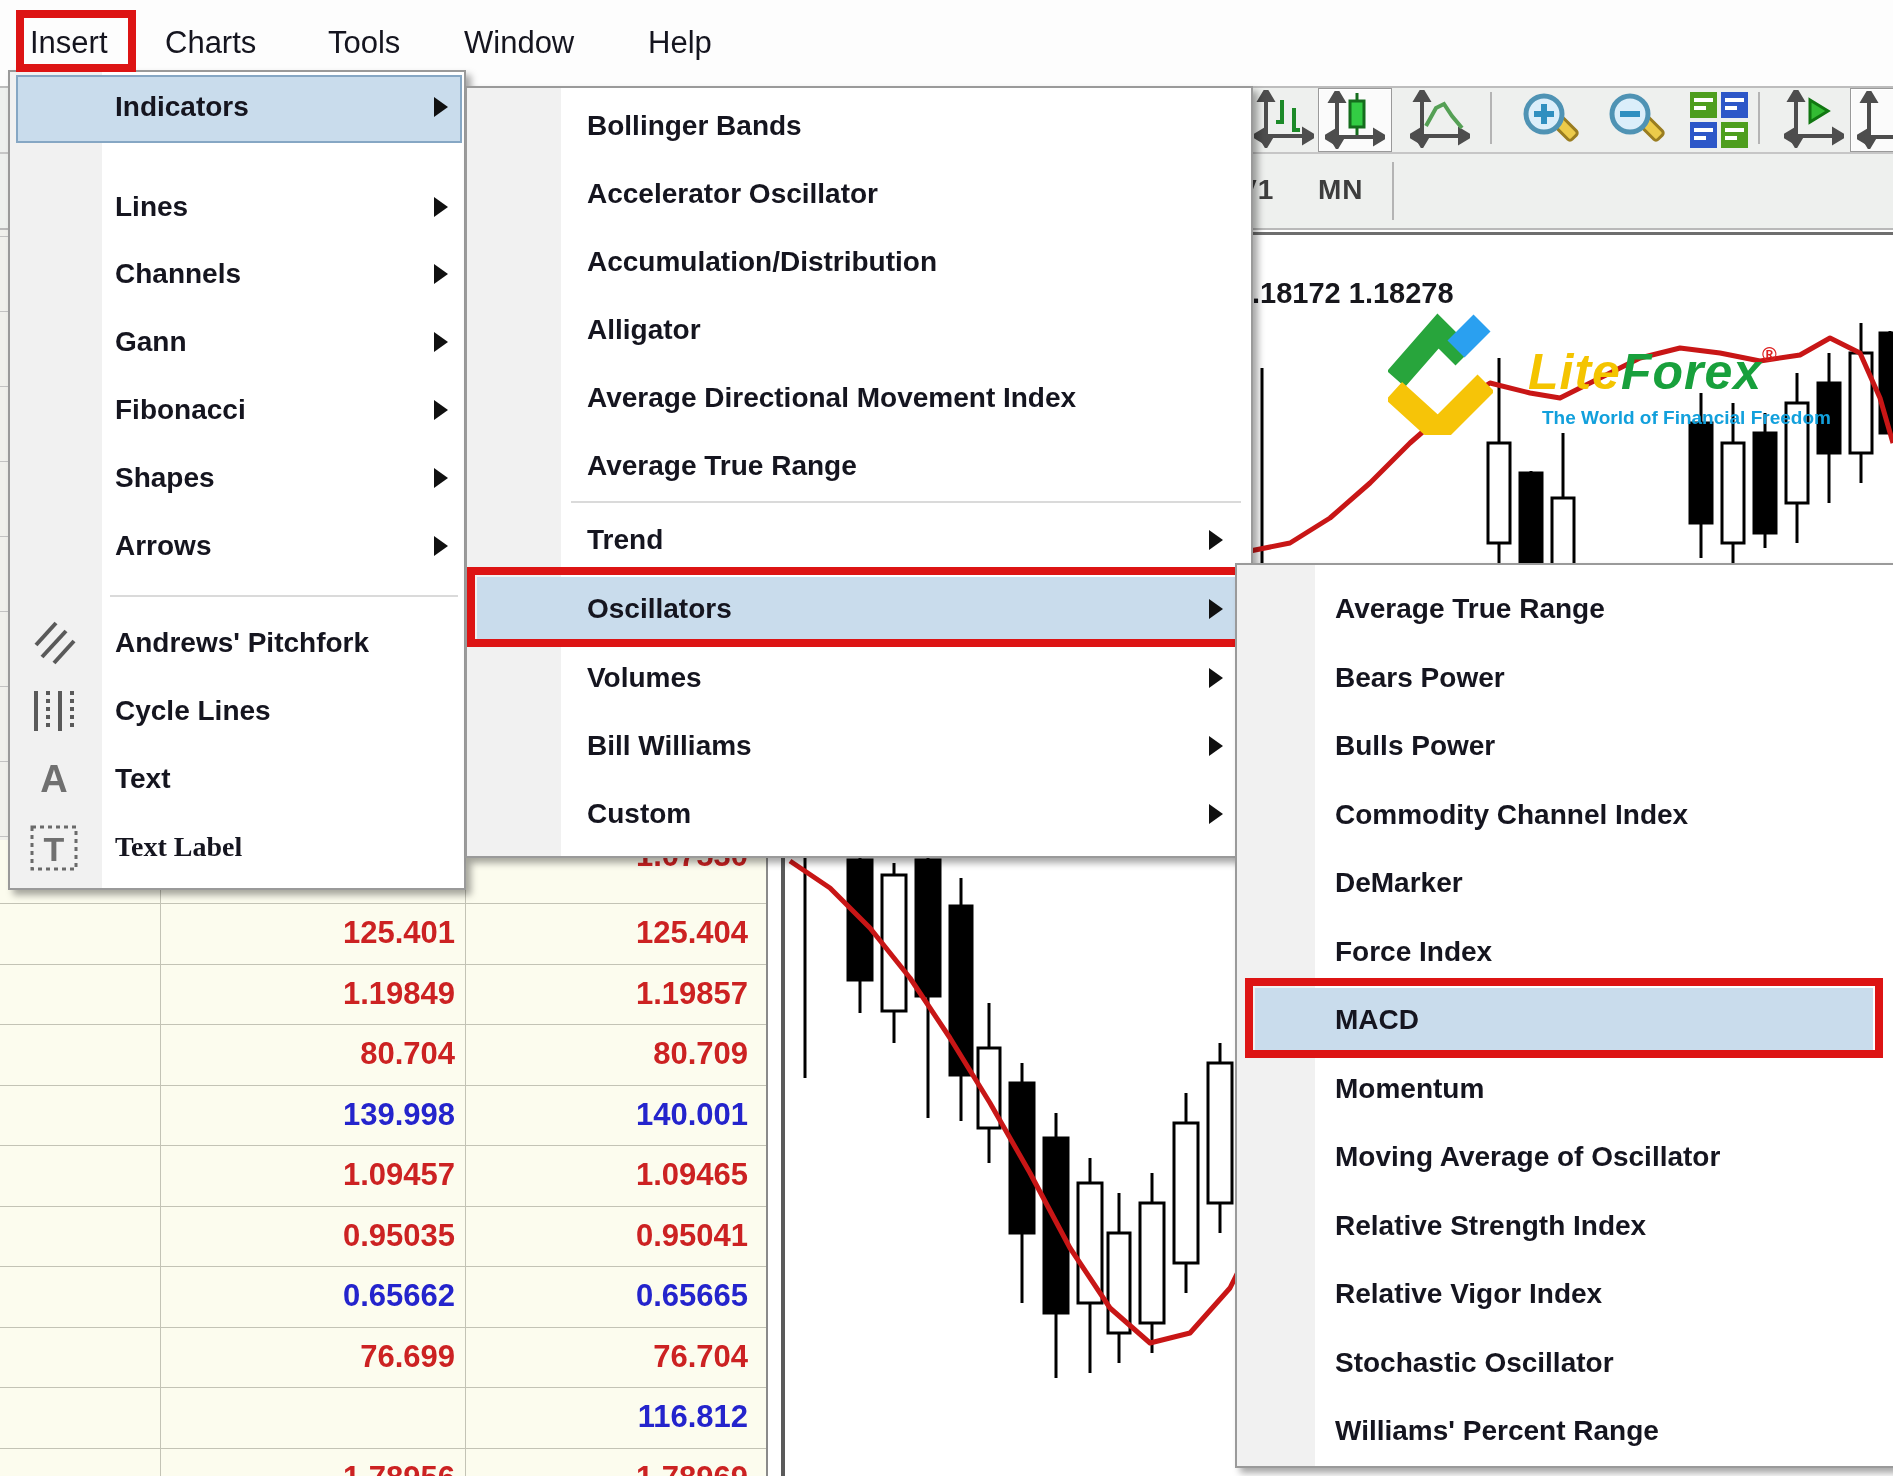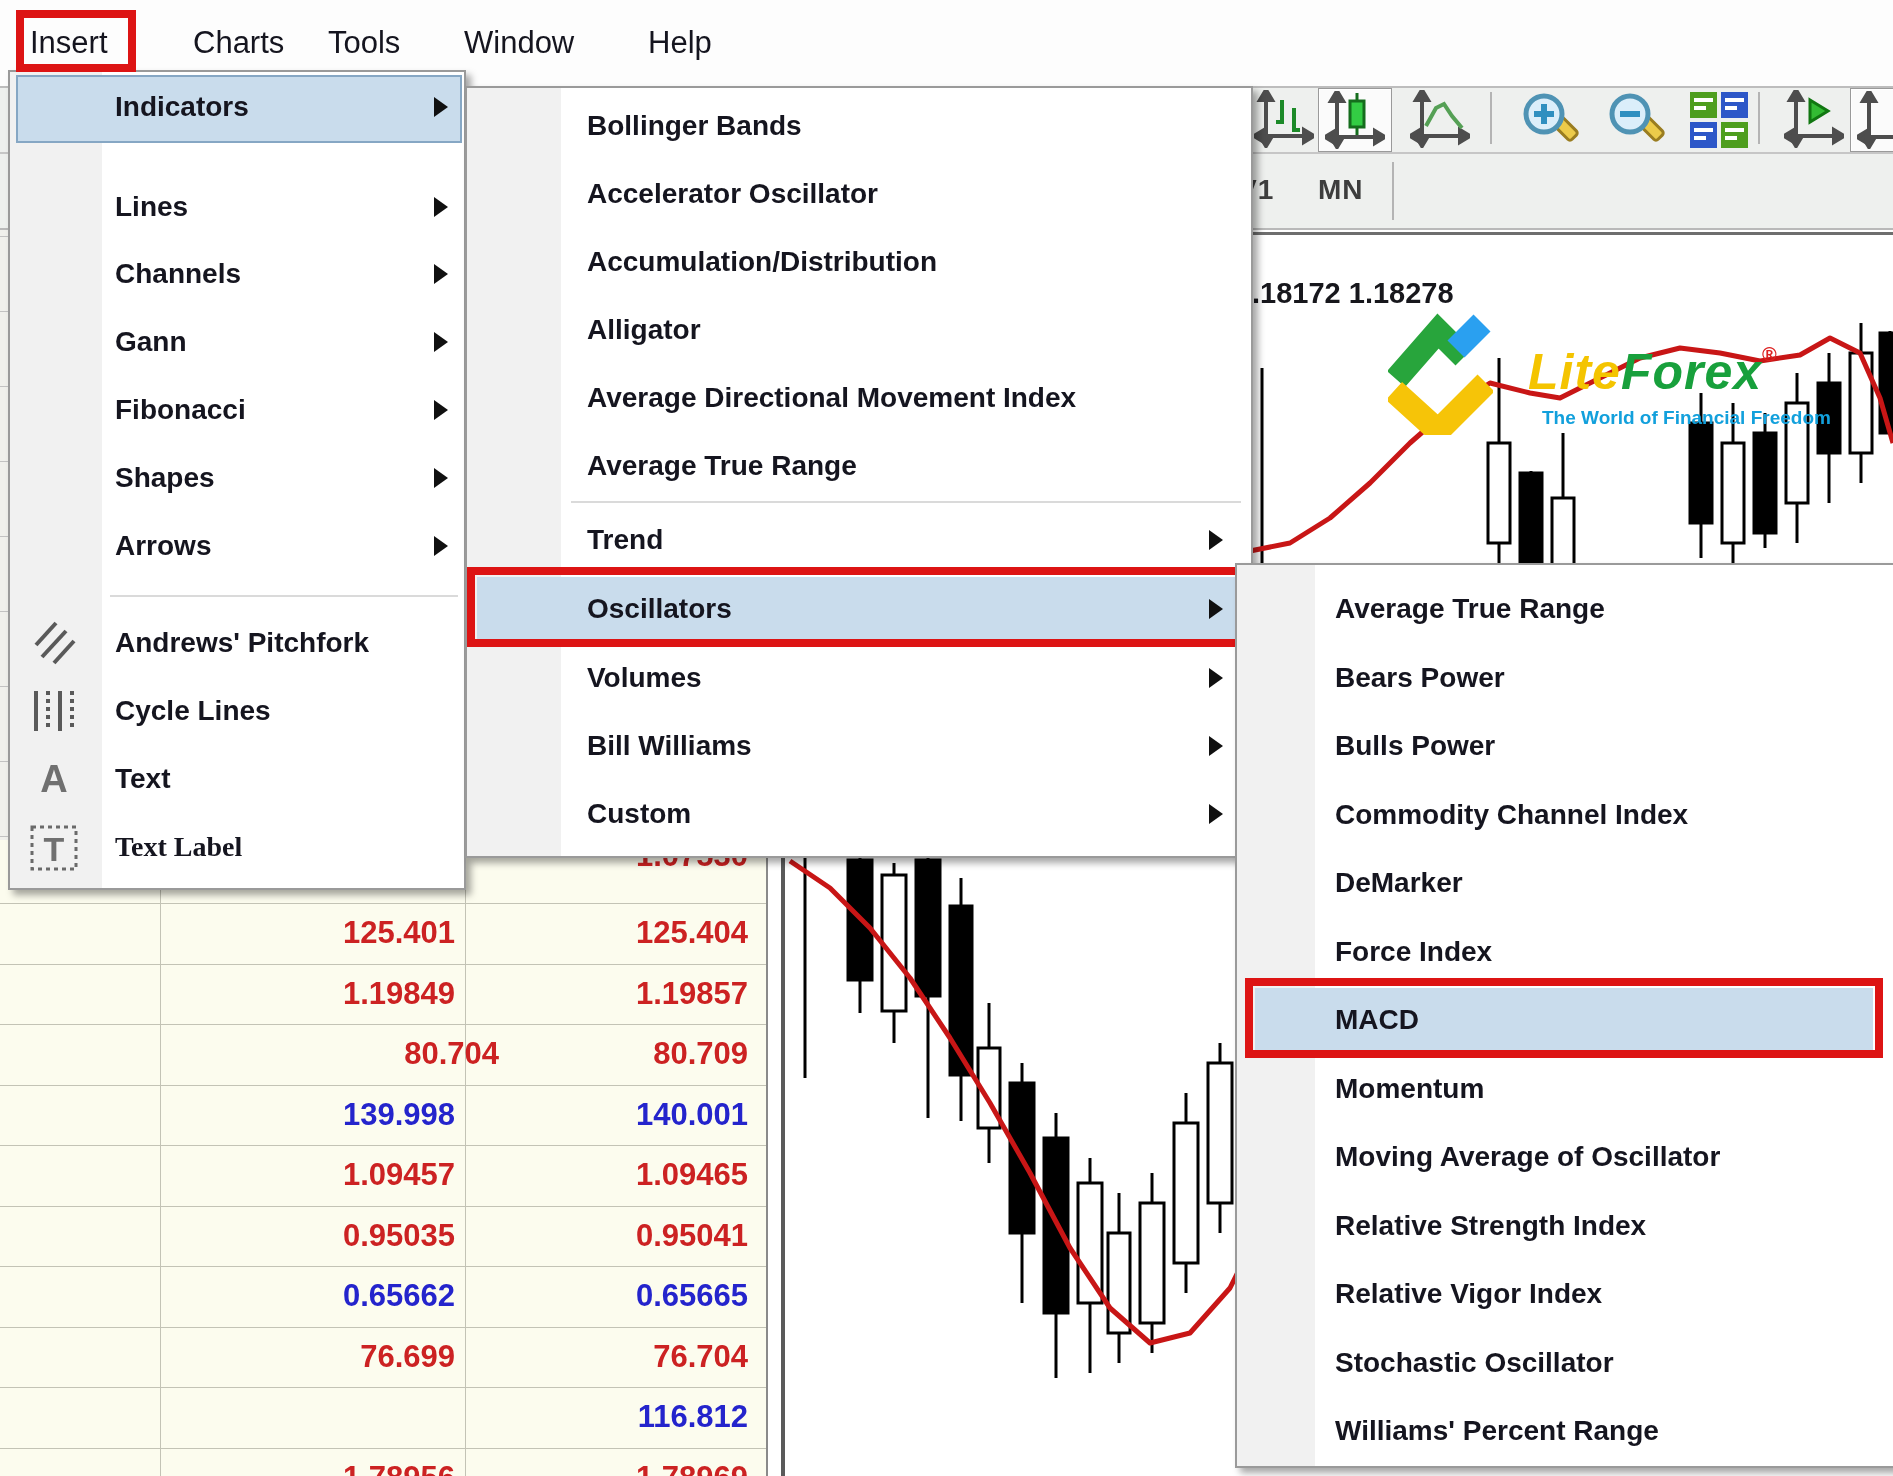--- a/index.html
+++ b/index.html
@@ -269,21 +269,21 @@
   <div class="mw-col-sep" style="left:160px"></div>
   <div class="mw-col-sep" style="left:465px"></div>
 <div class="mw-cell mw-ask down" style="top: -14px; padding-right: 18px;">1.07530</div>
     <div class="mw-row-line" style="top: 63px;"></div>
     <div class="mw-cell mw-bid down" style="top: 63px; padding-right: 10px;">125.401</div>
     <div class="mw-cell mw-ask down" style="top: 63px; padding-right: 18px;">125.404</div>
     <div class="mw-row-line" style="top: 123.5px;"></div>
     <div class="mw-cell mw-bid down" style="top: 123.5px; padding-right: 10px;">1.19849</div>
     <div class="mw-cell mw-ask down" style="top: 123.5px; padding-right: 18px;">1.19857</div>
     <div class="mw-row-line" style="top: 184px;"></div>
-    <div class="mw-cell mw-bid down" style="top: 184px; padding-right: 10px; padding-left: 44px;">80.704</div>
+    <div class="mw-cell mw-bid down" style="top: 184px; padding-right: 10px;">80.704</div>
     <div class="mw-cell mw-ask down" style="top: 184px; padding-right: 18px;">80.709</div>
     <div class="mw-row-line" style="top: 244.5px;"></div>
     <div class="mw-cell mw-bid up" style="top: 244.5px; padding-right: 10px;">139.998</div>
     <div class="mw-cell mw-ask up" style="top: 244.5px; padding-right: 18px;">140.001</div>
     <div class="mw-row-line" style="top: 305px;"></div>
     <div class="mw-cell mw-bid down" style="top: 305px; padding-right: 10px;">1.09457</div>
     <div class="mw-cell mw-ask down" style="top: 305px; padding-right: 18px;">1.09465</div>
     <div class="mw-row-line" style="top: 365.5px;"></div>
     <div class="mw-cell mw-bid down" style="top: 365.5px; padding-right: 10px;">0.95035</div>
     <div class="mw-cell mw-ask down" style="top: 365.5px; padding-right: 18px;">0.95041</div>
@@ -295,21 +295,21 @@
     <div class="mw-cell mw-ask down" style="top: 486.5px; padding-right: 18px;">76.704</div>
     <div class="mw-row-line" style="top: 547px;"></div>
     <div class="mw-cell mw-ask up" style="top: 547px; padding-right: 18px;">116.812</div>
     <div class="mw-row-line" style="top: 607.5px;"></div>
     <div class="mw-cell mw-bid down" style="top: 607.5px; padding-right: 10px;">1.78956</div>
     <div class="mw-cell mw-ask down" style="top: 607.5px; padding-right: 18px;">1.78969</div>
   </div>
 
 <div class="menubar" id="menubar">
     <div class="menubar-item" style="left: 30px;">Insert</div>
-    <div class="menubar-item" style="left: 165px; margin-left: 28px;">Charts</div>
+    <div class="menubar-item" style="left: 165px;">Charts</div>
     <div class="menubar-item" style="left: 328px;">Tools</div>
     <div class="menubar-item" style="left: 464px;">Window</div>
     <div class="menubar-item" style="left: 648px;">Help</div>
   </div>
 
 <div class="menu" id="menu-insert">
   <div class="menu-gutter" style="width:92px"></div>
 <div class="menu-hl bordered" style="left: 6px; width: 442px; top: 3px; height: 64px;"></div>
     <div class="menu-item" style="left: 105px; top: 3px;">Indicators<span class="arrow" style="left: 319px;"></span></div>
     <div class="menu-item" style="left: 105px; top: 103px;">Lines<span class="arrow" style="left: 319px;"></span></div>

